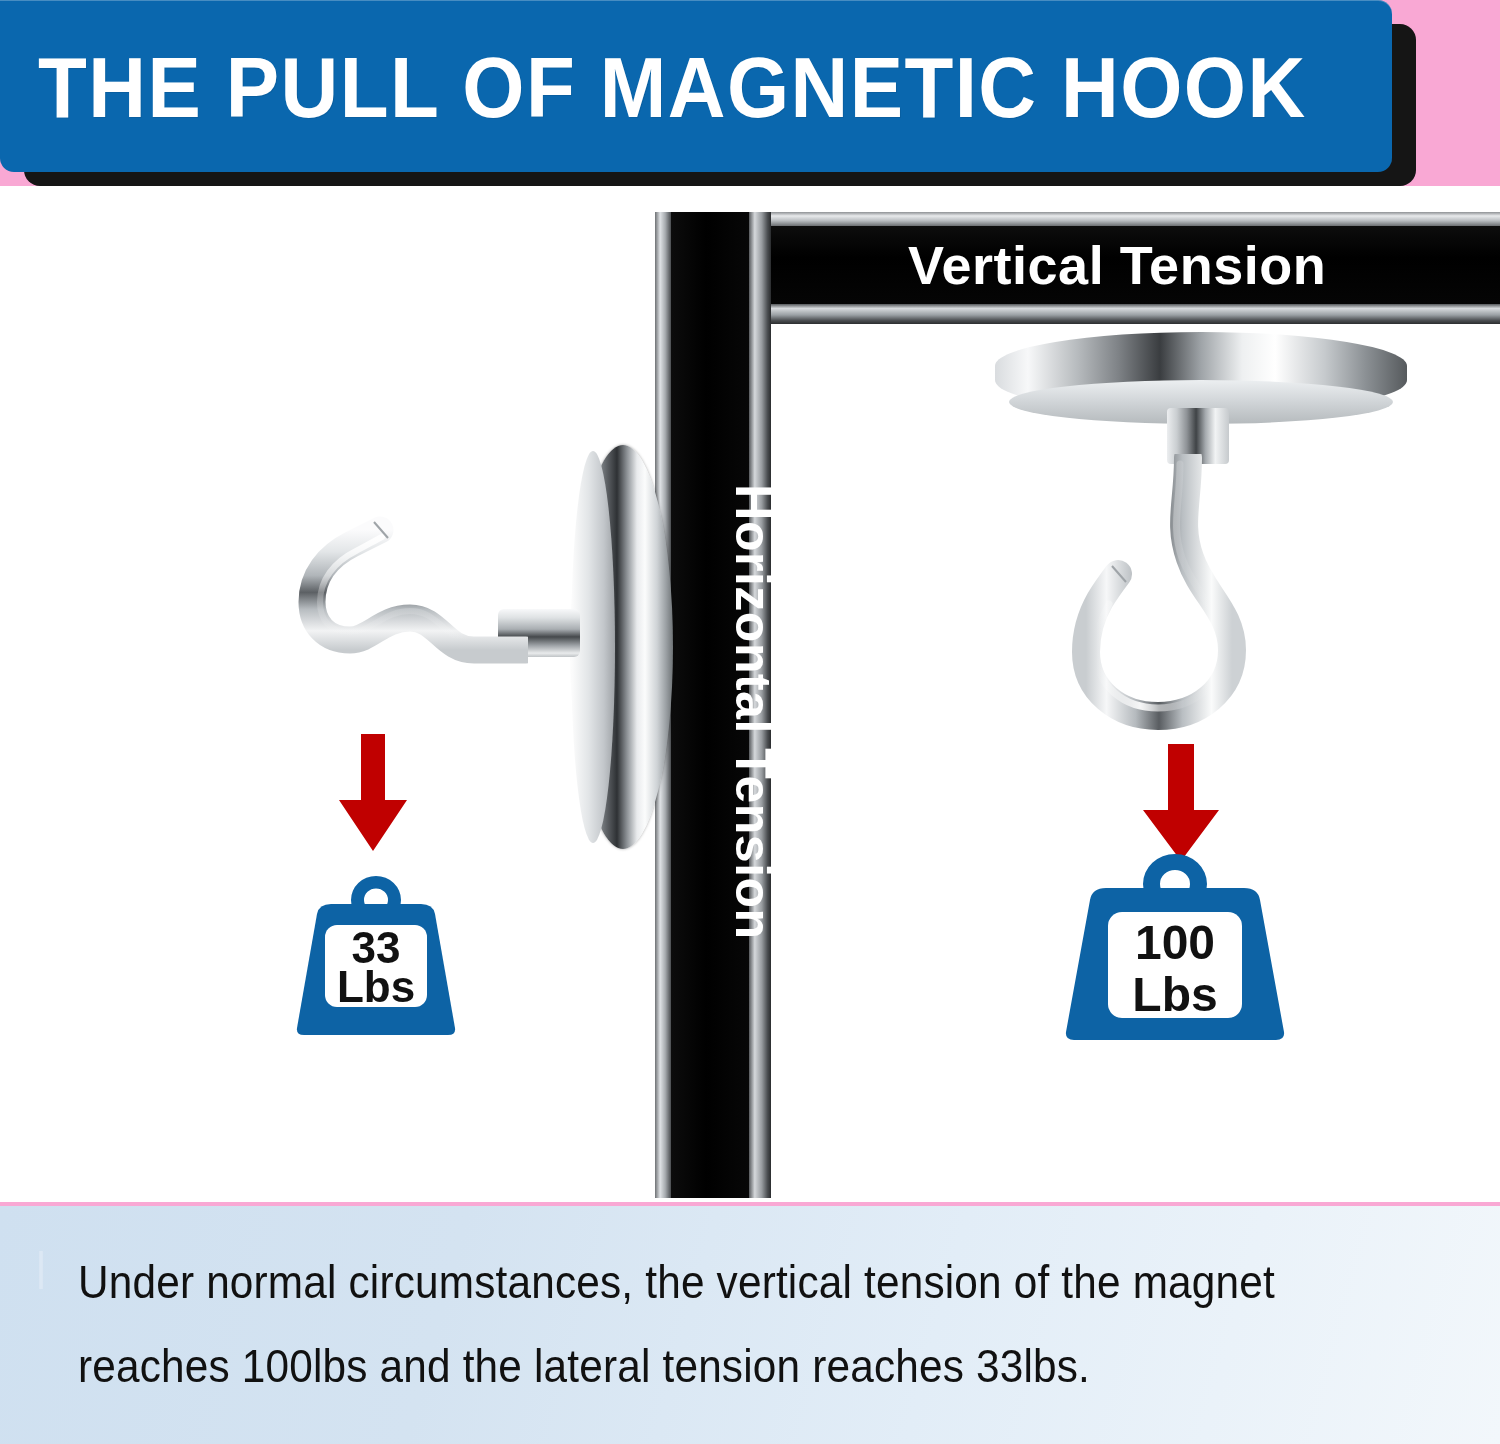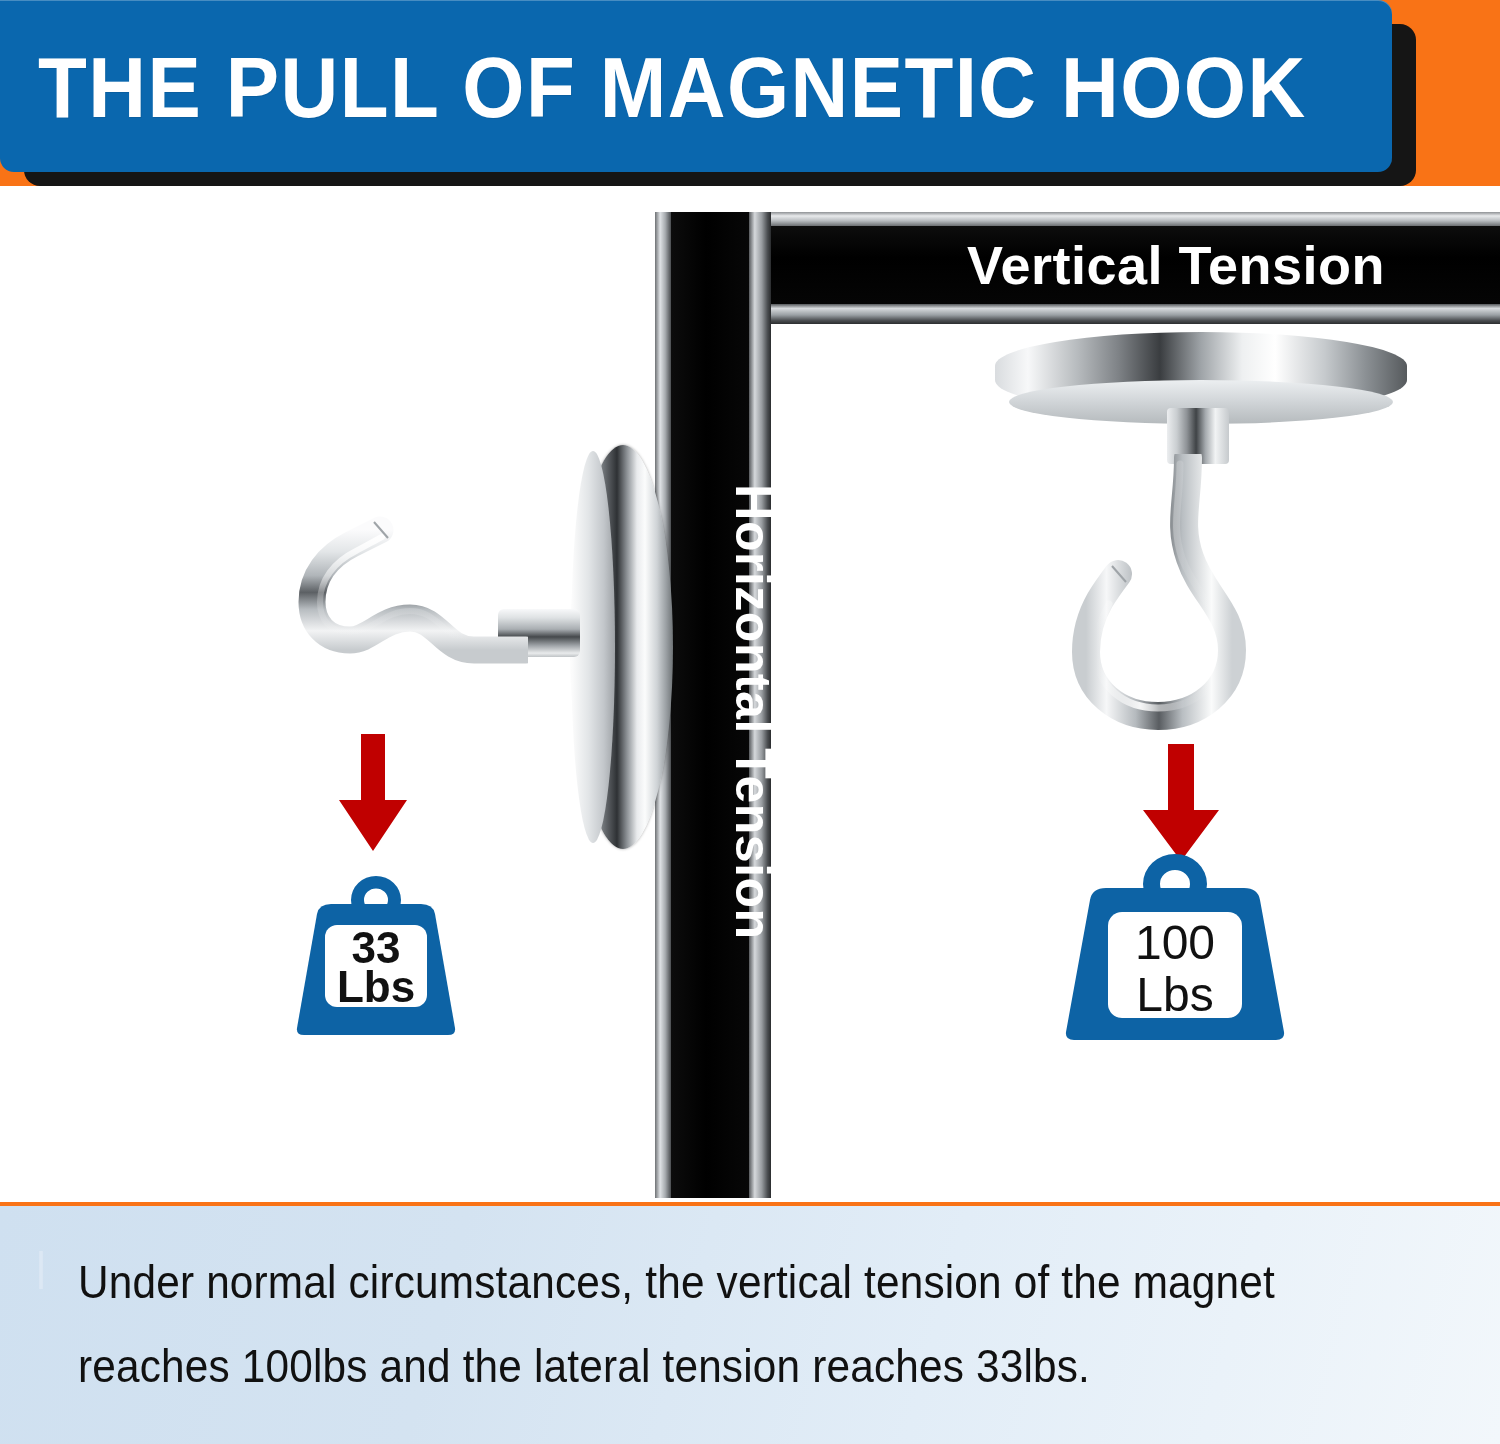--- a/index.html
+++ b/index.html
@@ -2,21 +2,21 @@
 <html><head>
 <meta charset="utf-8">
 <style>
   html,body{margin:0;padding:0;}
   body{
     width:1500px;height:1444px;
     background:#ffffff;
     font-family:"Liberation Sans", sans-serif;
     overflow:hidden;
   }
-  #page{position:relative;width:1500px;height:1444px;background:#f97316;overflow:hidden;}
+  #page{position:relative;width:1500px;height:1444px;background:#f9a8d4;overflow:hidden;}
 
   
   #header-shadow{
     position:absolute;left:24px;top:24px;width:1392px;height:162px;
     background:#151515;border-radius:16px;
   }
   #header-banner{
     position:absolute;left:0px;top:0px;width:1392px;height:172px;
     background:#0a67ae;border-radius:0 14px 14px 14px;
     box-shadow:inset 0 1px 0 rgba(255,255,255,.25);
@@ -48,23 +48,23 @@
   }
   #ceiling-bar .face{
     position:absolute;left:0;top:14px;width:100%;height:78px;
     background:linear-gradient(180deg,#0d0d0d 0%,#000 40%,#050505 100%);
   }
   #ceiling-bar .metal-bot{
     position:absolute;left:0;top:92px;width:100%;height:20px;
     background:linear-gradient(180deg,#55585b 0%,#d7dadd 22%,#9aa0a4 55%,#4c4f52 82%,#2b2d2f 100%);
   }
   #vertical-tension-label{
-    position:absolute;left:261px;top:20px;width:520px;height:66px;
+    position:absolute;left:253px;top:20px;width:520px;height:66px;
     color:#fff;font-weight:700;font-size:54px;line-height:66px;
-    text-align:center;white-space:nowrap;letter-spacing:.5px;
+    white-space:nowrap;letter-spacing:.5px;
   }
 
   
   #wall-bar{
     position:absolute;left:655px;top:26px;width:116px;height:986px;
   }
   #wall-bar .metal-left{
     position:absolute;left:0;top:0;width:16px;height:100%;
     background:linear-gradient(90deg,#6e7174 0%,#dfe2e5 32%,#a7abaf 64%,#4a4d50 100%);
   }
@@ -293,21 +293,21 @@
 
     <svg class="weight" id="right-weight" viewBox="0 0 290 210">
       <g fill="#0d63a5">
         <path d="M113,52 a32,30 0 1,1 64,0 a32,30 0 1,1 -64,0 Z
                  M130,52 a15,14 0 1,0 30,0 a15,14 0 1,0 -30,0 Z" fill-rule="evenodd"></path>
         <path d="M36,200 L60,68 Q62,56 76,56 L214,56 Q228,56 230,68 L254,200
                  Q255,208 246,208 L44,208 Q35,208 36,200 Z"></path>
       </g>
       <rect x="78" y="80" width="134" height="106" rx="14" ry="14" fill="#ffffff"></rect>
     </svg>
-    <div class="wlabel" style="position:absolute;left:1108px;top:730px;width:134px;height:106px;display:flex;flex-direction:column;align-items:center;justify-content:center;color:#111;font-weight:400;font-size:48px;line-height:52px;">
+    <div class="wlabel" style="position:absolute;left:1108px;top:730px;width:134px;height:106px;display:flex;flex-direction:column;align-items:center;justify-content:center;color:#111;font-weight:700;font-size:48px;line-height:52px;">
       <span>100</span>
       <span>Lbs</span>
     </div>
 
   </div>
 
   <div id="caption-panel"></div>
 
   <svg id="caption-bullet" viewBox="0 0 42 42">
     <path d="M21,2 A19,19 0 0,0 21,40 A12,12 0 0,1 21,2 Z" fill="#1b62b0"></path>

